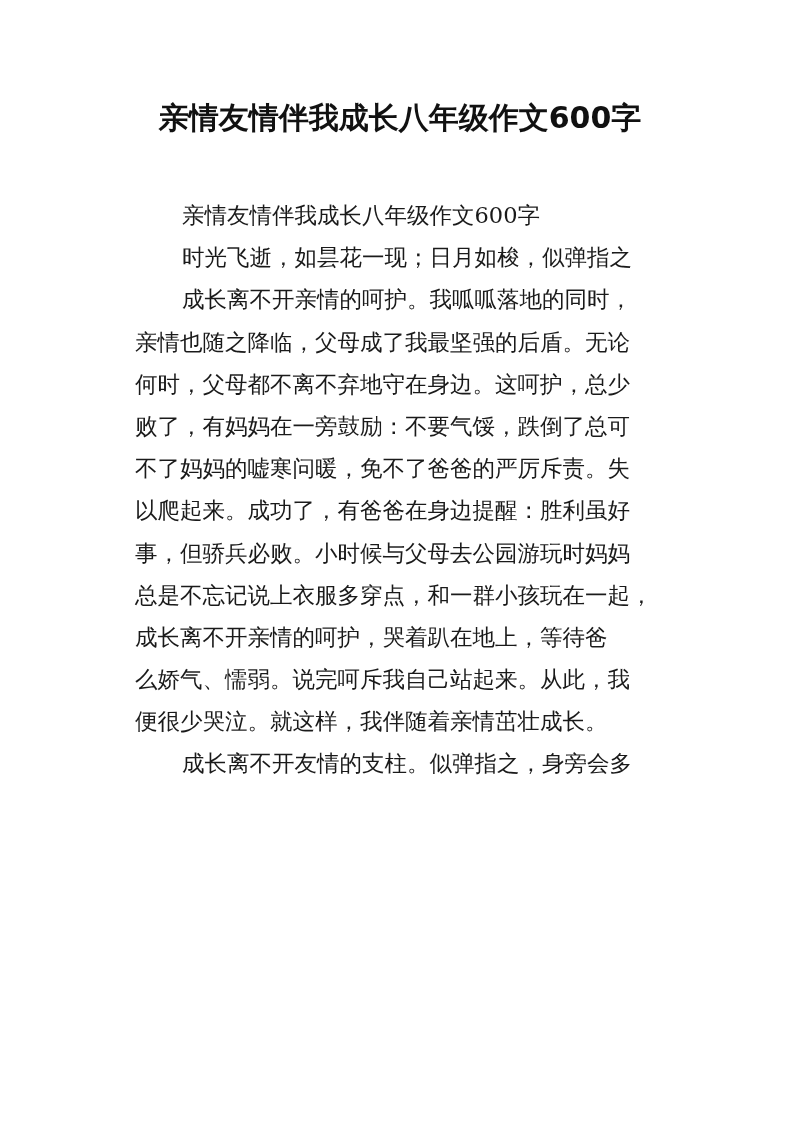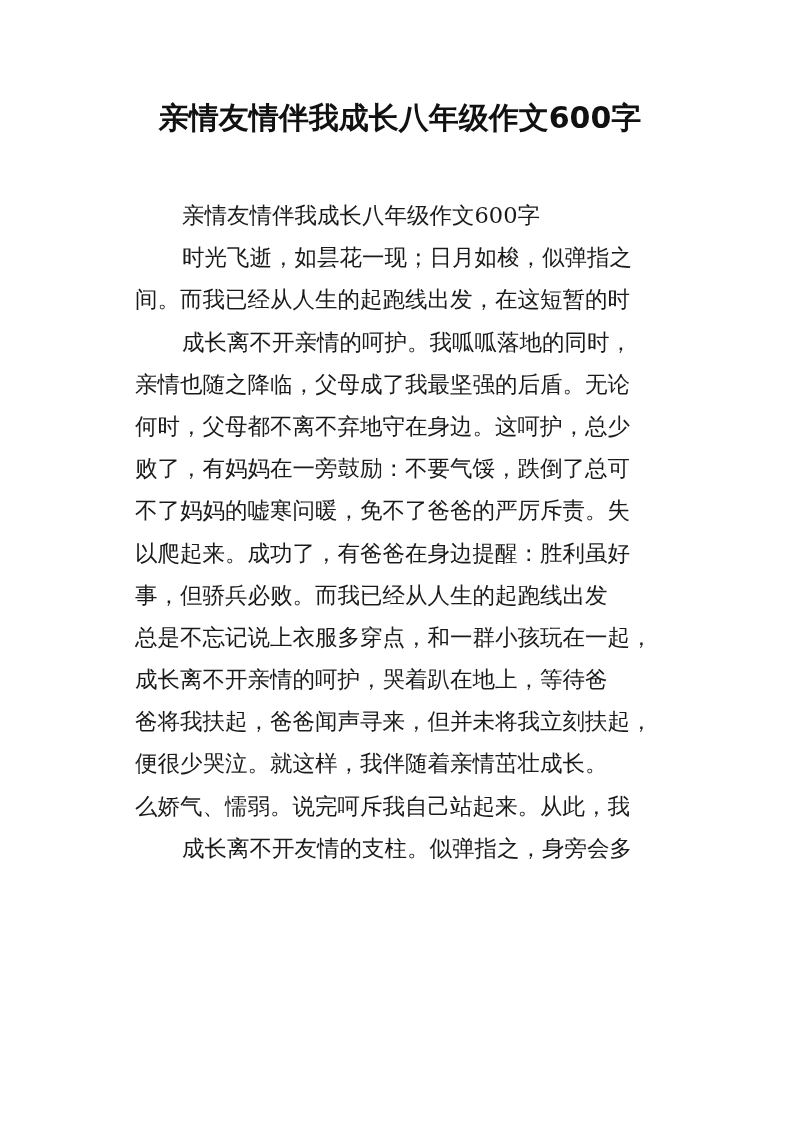--- a/index.html
+++ b/index.html
@@ -20,28 +20,26 @@
   .indent { padding-left: 47px; }
 </style>
 </head>
 <body>
 
 <div class="page">
   <div class="title">亲情友情伴我成长八年级作文600字</div>
   <div class="body">
     <div class="line indent">亲情友情伴我成长八年级作文600字</div>
     <div class="line indent">时光飞逝，如昙花一现；日月如梭，似弹指之</div>
-    <div class="line">间。而我已经从人生的起跑线出发，在这短暂的时</div>
     <div class="line indent">成长离不开亲情的呵护。我呱呱落地的同时，</div>
     <div class="line">亲情也随之降临，父母成了我最坚强的后盾。无论</div>
     <div class="line">何时，父母都不离不弃地守在身边。这呵护，总少</div>
     <div class="line">败了，有妈妈在一旁鼓励：不要气馁，跌倒了总可</div>
     <div class="line">不了妈妈的嘘寒问暖，免不了爸爸的严厉斥责。失</div>
     <div class="line">以爬起来。成功了，有爸爸在身边提醒：胜利虽好</div>
-    <div class="line">事，但骄兵必败。而我已经从人生的起跑线出发</div>
+    <div class="line">事，但骄兵必败。小时候与父母去公园游玩时妈妈</div>
     <div class="line">总是不忘记说上衣服多穿点，和一群小孩玩在一起，</div>
     <div class="line">成长离不开亲情的呵护，哭着趴在地上，等待爸</div>
-    <div class="line">爸将我扶起，爸爸闻声寻来，但并未将我立刻扶起，</div>
+    <div class="line">么娇气、懦弱。说完呵斥我自己站起来。从此，我</div>
     <div class="line">便很少哭泣。就这样，我伴随着亲情茁壮成长。</div>
-    <div class="line">么娇气、懦弱。说完呵斥我自己站起来。从此，我</div>
     <div class="line indent">成长离不开友情的支柱。似弹指之，身旁会多</div>
   </div>
 </div>
 
 </body></html>

